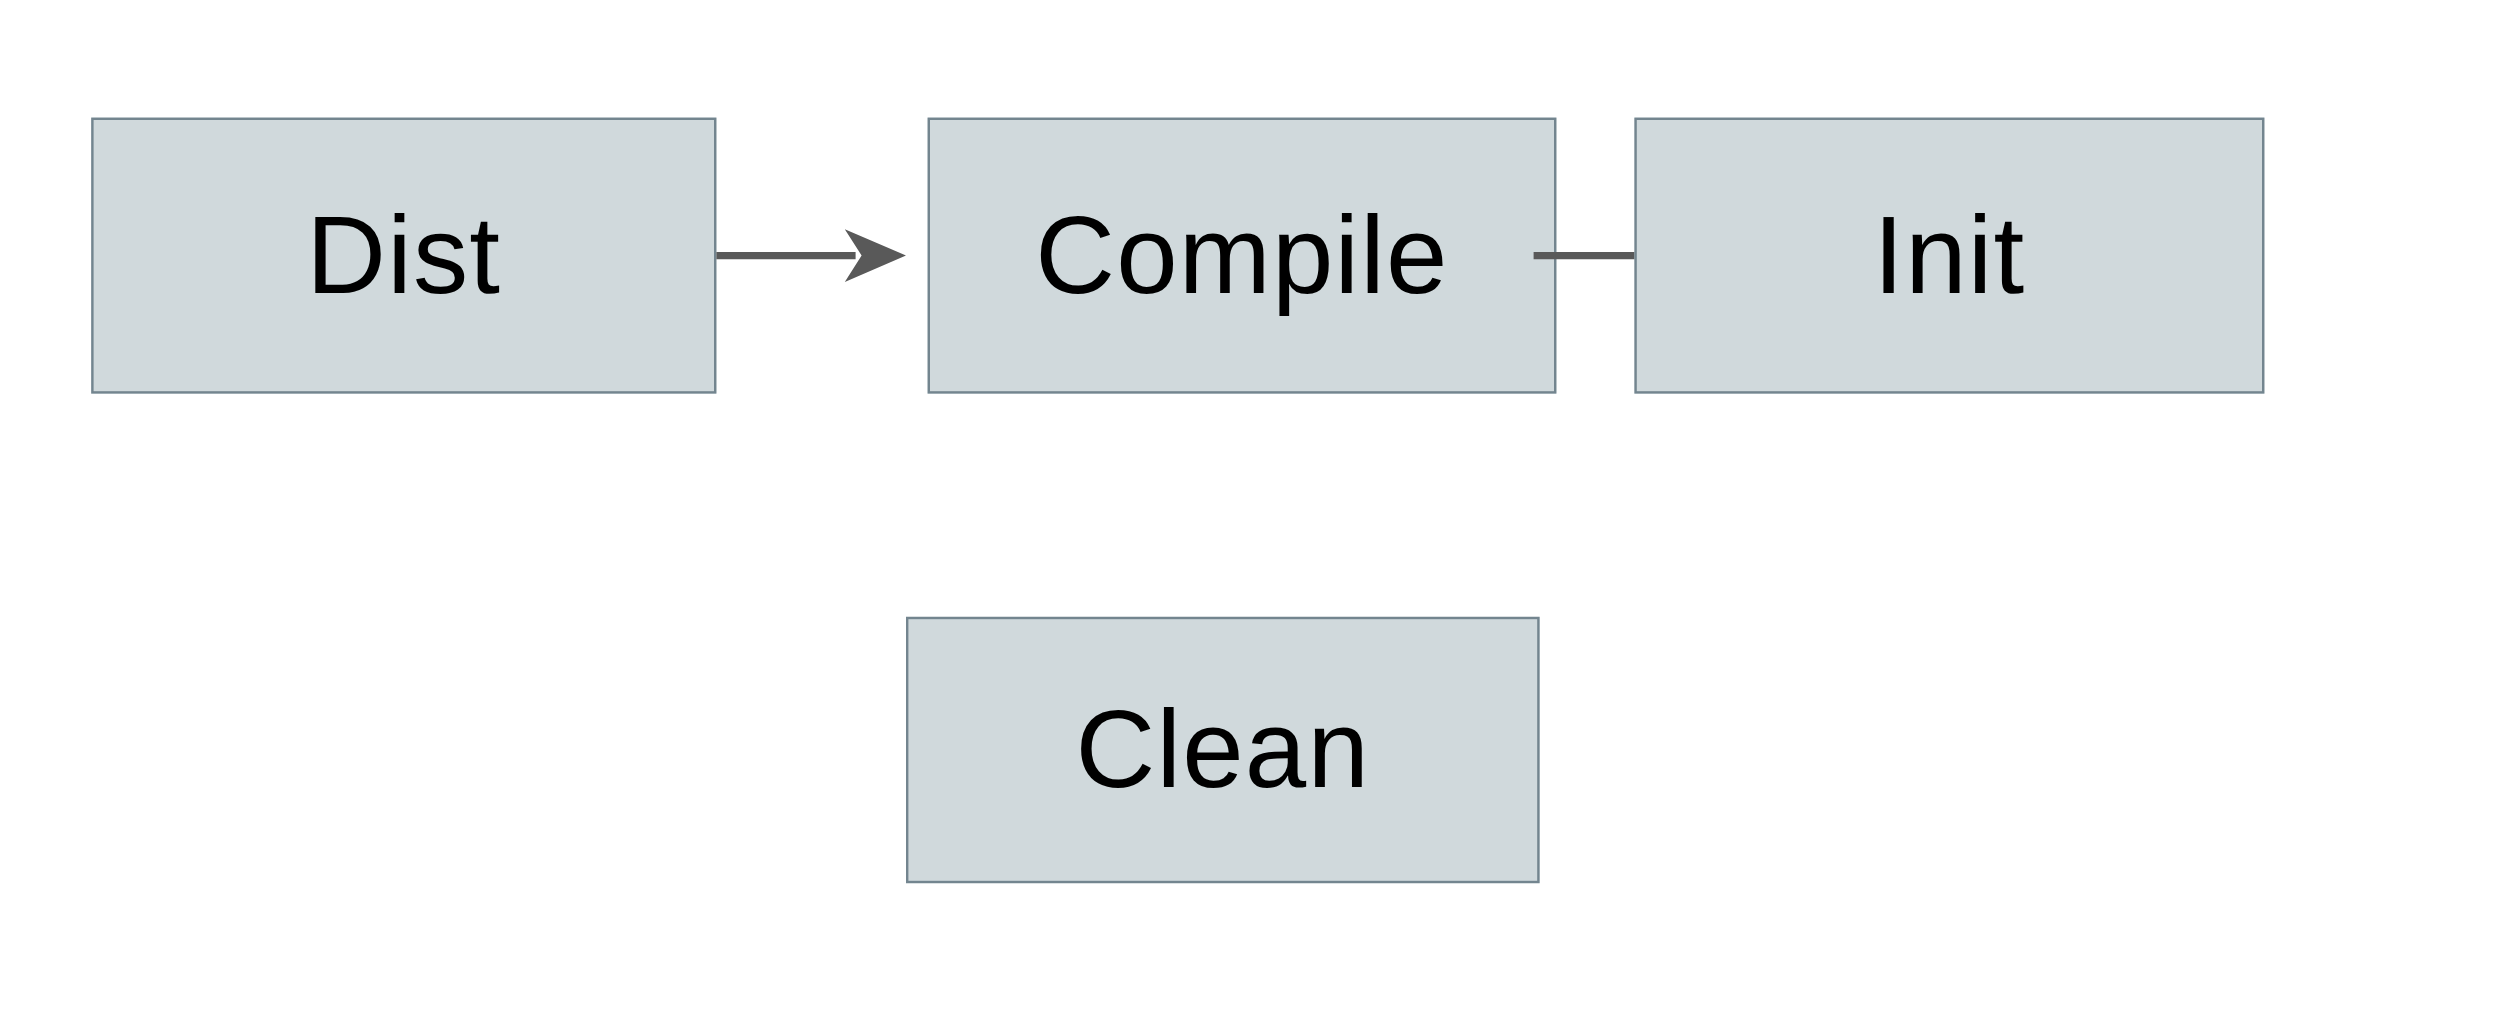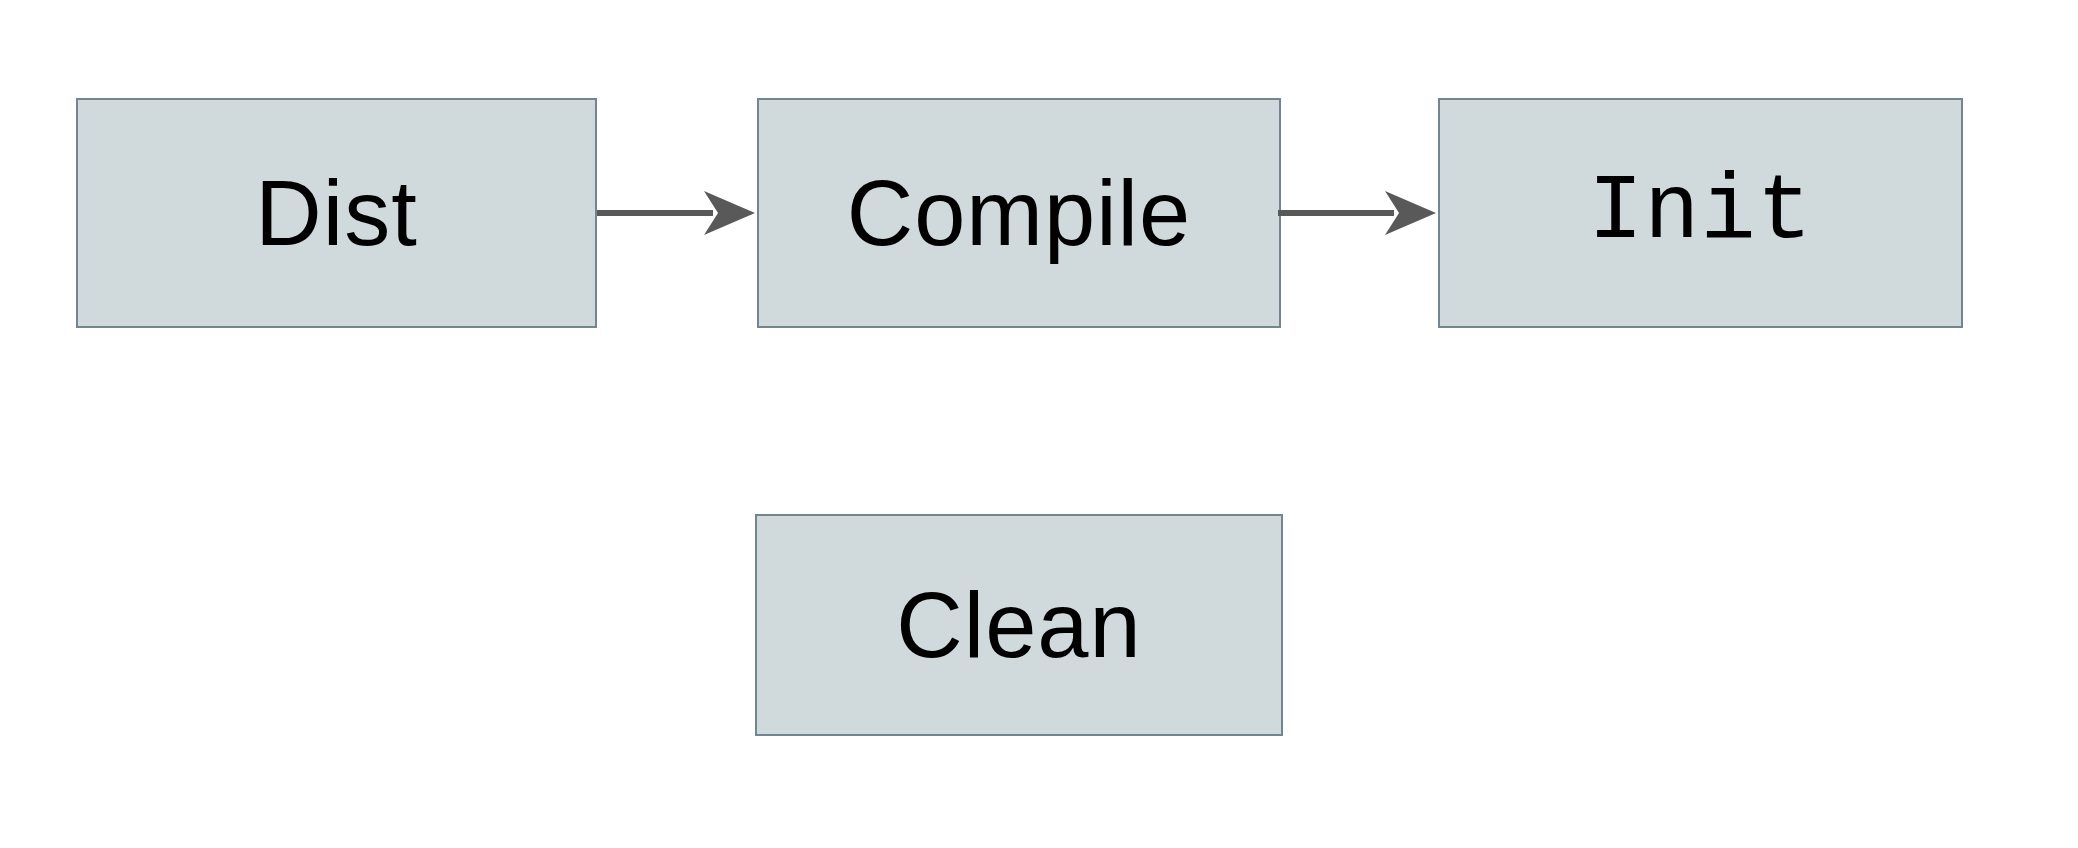--- a/index.html
+++ b/index.html
@@ -31,22 +31,22 @@
     justify-content: center;
   }
   .node-label {
     color: var(--text-color);
     font-size: 92px;
     line-height: 1;
     letter-spacing: 1px;
     white-space: nowrap;
   }
   .node-dist    { left: 76px;   top: 98px;  width: 521px; height: 230px; }
-  .node-compile { left: 757px;  top: 98px;  width: 524px; height: 230px; }
-  .node-init    { left: 1438px; top: 98px;  width: 525px; height: 230px; font-family: Liberation Mono, monospace; }
+  .node-compile { left: 773px;  top: 98px;  width: 524px; height: 230px; }
+  .node-init    { left: 1362px; top: 98px;  width: 525px; height: 230px; }
   .node-clean   { left: 755px;  top: 514px; width: 528px; height: 222px; }
   .arrow {
     position: absolute;
     overflow: visible;
   }
   .arrow-1 { left: 597px;  top: 189px; }
   .arrow-2 { left: 1278px; top: 189px; }
   .arrow line    { stroke: var(--arrow-color); stroke-width: 6; }
   .arrow polygon { fill: var(--arrow-color); }
 </style>

